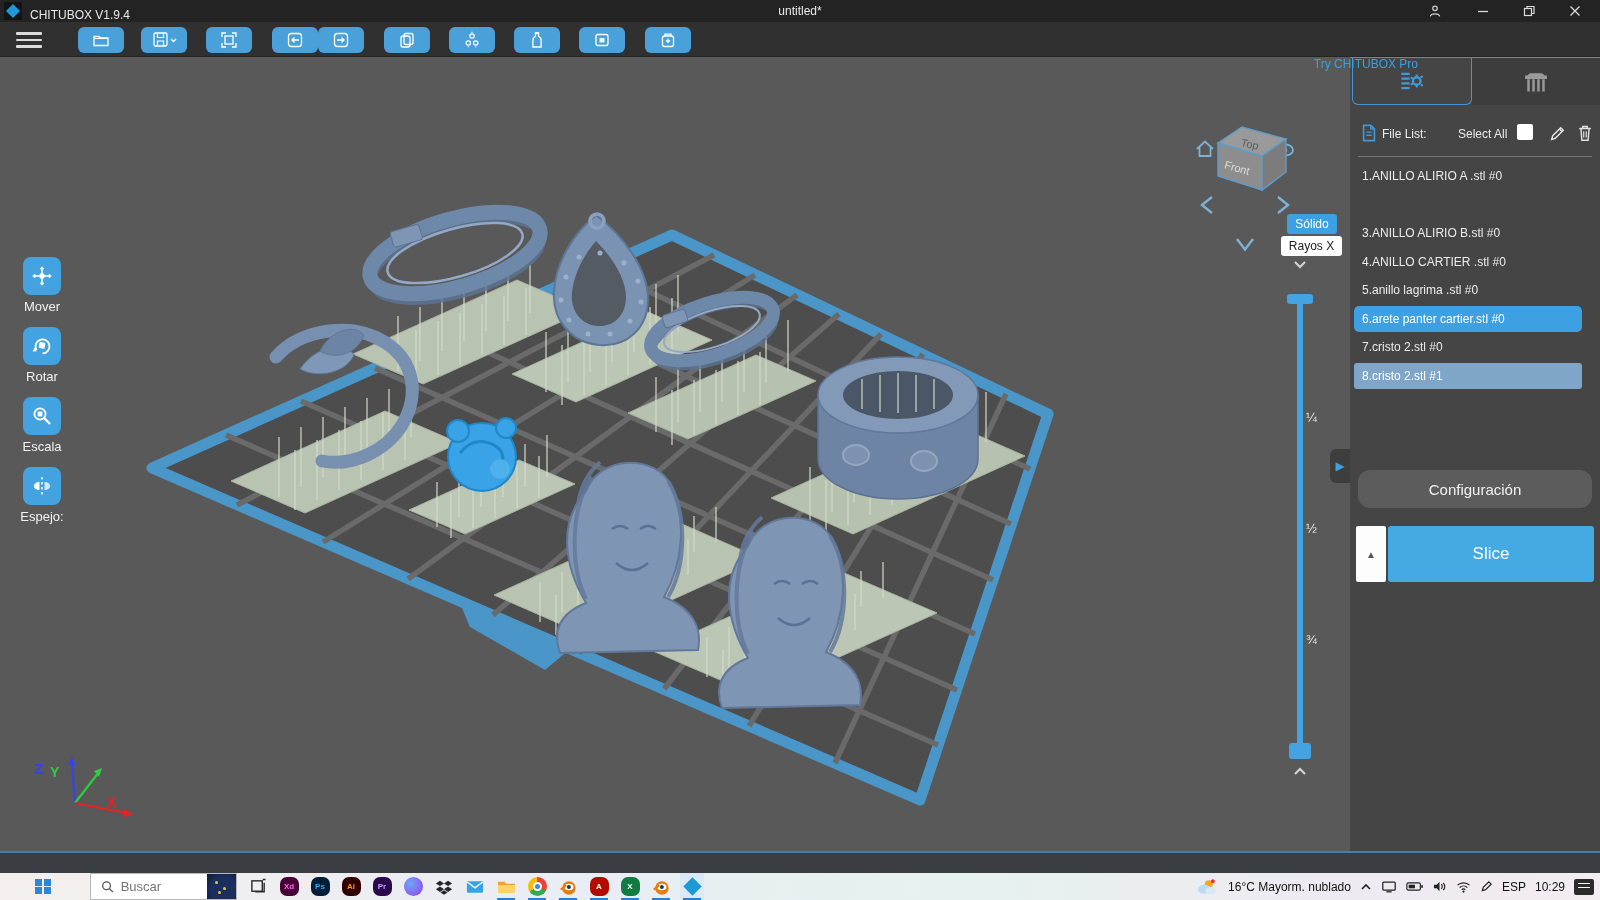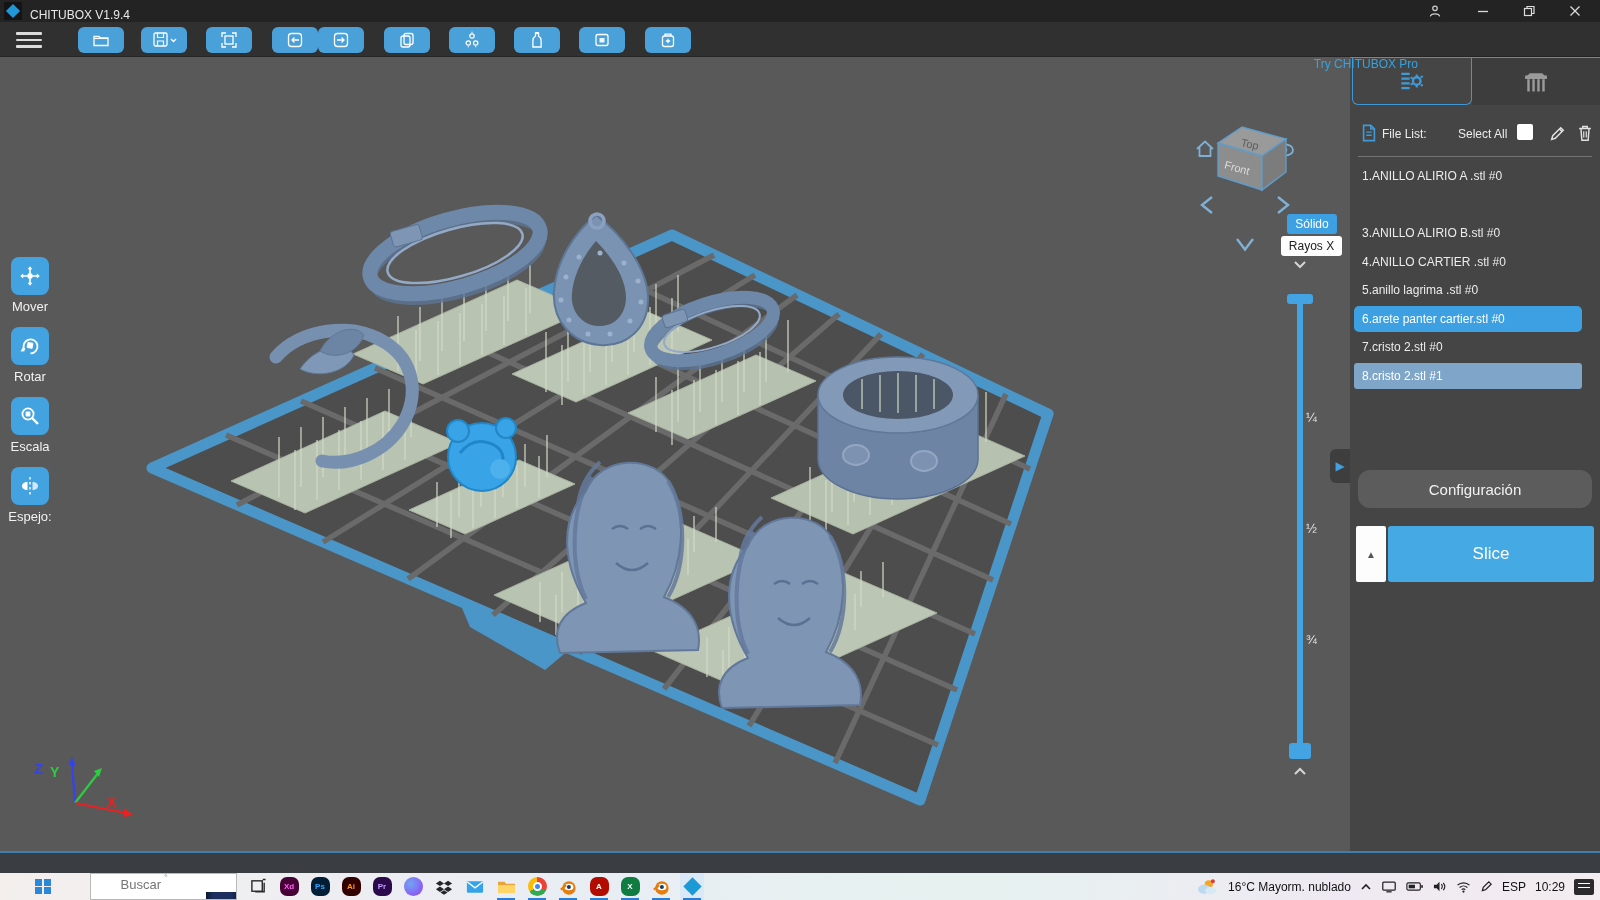--- a/index.html
+++ b/index.html
@@ -50,35 +50,35 @@
   .divider { position:absolute; left:8px; right:8px; top:98px; height:1px; background:#9a9a9a; opacity:.55; }
   .file-row { position:absolute; left:4px; width:228px; height:26px; line-height:26px; padding-left:8px; font-size:12px; white-space:nowrap; cursor:pointer; }
   .file-row.sel { background:#3da0e2; border-radius:5px; color:#fff; }
   .file-row.sel-muted { background:#7fa6c9; border-radius:3px; color:#fff; }
   .config-btn { position:absolute; left:8px; top:412px; width:234px; height:38px; background:#5c5c5c; border-radius:12px; color:#f2f2f2; font-size:15px; display:flex; align-items:center; justify-content:center; cursor:pointer; }
   .stepper { position:absolute; left:6px; top:468px; width:30px; height:56px; background:#fdfdfd; border-radius:2px; color:#555; font-size:10px; display:flex; align-items:center; justify-content:center; cursor:pointer; }
   .slice-btn { position:absolute; left:38px; top:468px; width:206px; height:56px; background:#45a9e4; border-radius:3px; color:#fff; font-size:17px; display:flex; align-items:center; justify-content:center; cursor:pointer; }
   .collapse-notch { position:absolute; left:-20px; top:391px; width:20px; height:34px; background:#3e3e3e; border-radius:6px 0 0 6px; color:#42a0e0; font-size:12px; display:flex; align-items:center; justify-content:center; cursor:pointer; }
 
   
-  .left-tools { position:absolute; left:0; top:257px; width:60px; z-index:5; }
+  .left-tools { position:absolute; left:0; top:257px; width:60px; z-index:5;padding-left:12px; }
   .ltool { position:relative; margin-bottom:13px; width:60px; text-align:center; }
   .ltool .btn { width:38px; height:38px; margin:0 auto; background:#43a3e0; border-radius:8px; display:flex; align-items:center; justify-content:center; cursor:pointer; }
   .ltool .lbl { margin-top:4px; color:#f2f2f2; font-size:13px; }
 
   
   .bottom-blue  { position:absolute; left:0; top:851px; width:1600px; height:2px; background:#3f7fae; }
   .bottom-strip { position:absolute; left:0; top:853px; width:1600px; height:20px; background:#3a3d41; }
 
   
   .taskbar { position:absolute; left:0; top:873px; width:1600px; height:27px; background:linear-gradient(90deg,#f4efed,#e9edf4 35%,#e6f2f0 60%,#efe9f2 85%,#f3ecf0); font-size:12px; color:#111; z-index:40; }
   .start-btn { position:absolute; left:28px; top:5px; width:30px; height:17px; display:flex; align-items:center; justify-content:center; cursor:pointer; }
   .win-logo { display:grid; grid-template-columns:7px 7px; grid-template-rows:7px 7px; gap:1.5px; }
   .win-logo i { background:#2b88d8; }
-  .search-box { position:absolute; left:90px; top:0; width:147px; height:27px; background:#fff; border:1px solid #b9b9b9; display:flex; align-items:center; overflow:hidden;flex-direction:column; }
+  .search-box { position:absolute; left:90px; top:0; width:147px; height:27px; background:#fff; border:1px solid #b9b9b9; display:flex; align-items:center; overflow:hidden; }
   .search-box input { border:0; outline:0; width:86px; font-size:13px; color:#555; font-family:"Liberation Sans",sans-serif; background:transparent; }
   .earth { width:30px; height:27px; margin-left:auto; background:radial-gradient(circle at 55% 60%, #1b2e5e 55%, #0d1830 100%); position:relative; }
   .earth i { position:absolute; width:3px; height:3px; border-radius:50%; background:#e8c84a; }
   .task-apps { position:absolute; left:246px; top:0; height:27px; display:flex; align-items:center; gap:7px; }
   .app { position:relative; width:24px; height:27px; display:flex; align-items:center; justify-content:center; cursor:pointer; }
   .app.running::after { content:''; position:absolute; bottom:0; left:3px; right:3px; height:2px; background:#2b7cd8; }
   .app.active-app { background:#d9e9f7; }
   .tile { width:19px; height:19px; border-radius:7px; display:flex; align-items:center; justify-content:center; font-size:8px; font-weight:bold; }
   .tray { position:absolute; right:6px; top:0; height:27px; display:flex; align-items:center; gap:9px; }
   .tray .txt { color:#111; }
@@ -88,20 +88,21 @@
   svg { display:block; }
 </style>
 </head>
 <body>
 
 <div class="titlebar">
   <div class="logo-box">
       <div class="logo-diamond"></div>
     </div>
   <div class="app-title">CHITUBOX V1.9.4</div>
+  <div class="doc-title">untitled*</div>
   <div class="pro-link">Try CHITUBOX Pro</div>
   <div class="tb-ico" style="right:148px;">
     <svg width="16" height="16" viewBox="0 0 24 24">
         <circle cx="12" cy="8" r="3.4" fill="none" stroke="#cfcfcf" stroke-width="1.8"></circle>
         <path d="M5 20c1-5 13-5 14 0" fill="none" stroke="#cfcfcf" stroke-width="1.8"></path>
       </svg>
   </div>
   <div class="tb-ico" style="right:100px;">
     <svg width="12" height="12" viewBox="0 0 12 12">
         <path d="M1 6.5h10" stroke="#dcdcdc" stroke-width="1.3"></path>

